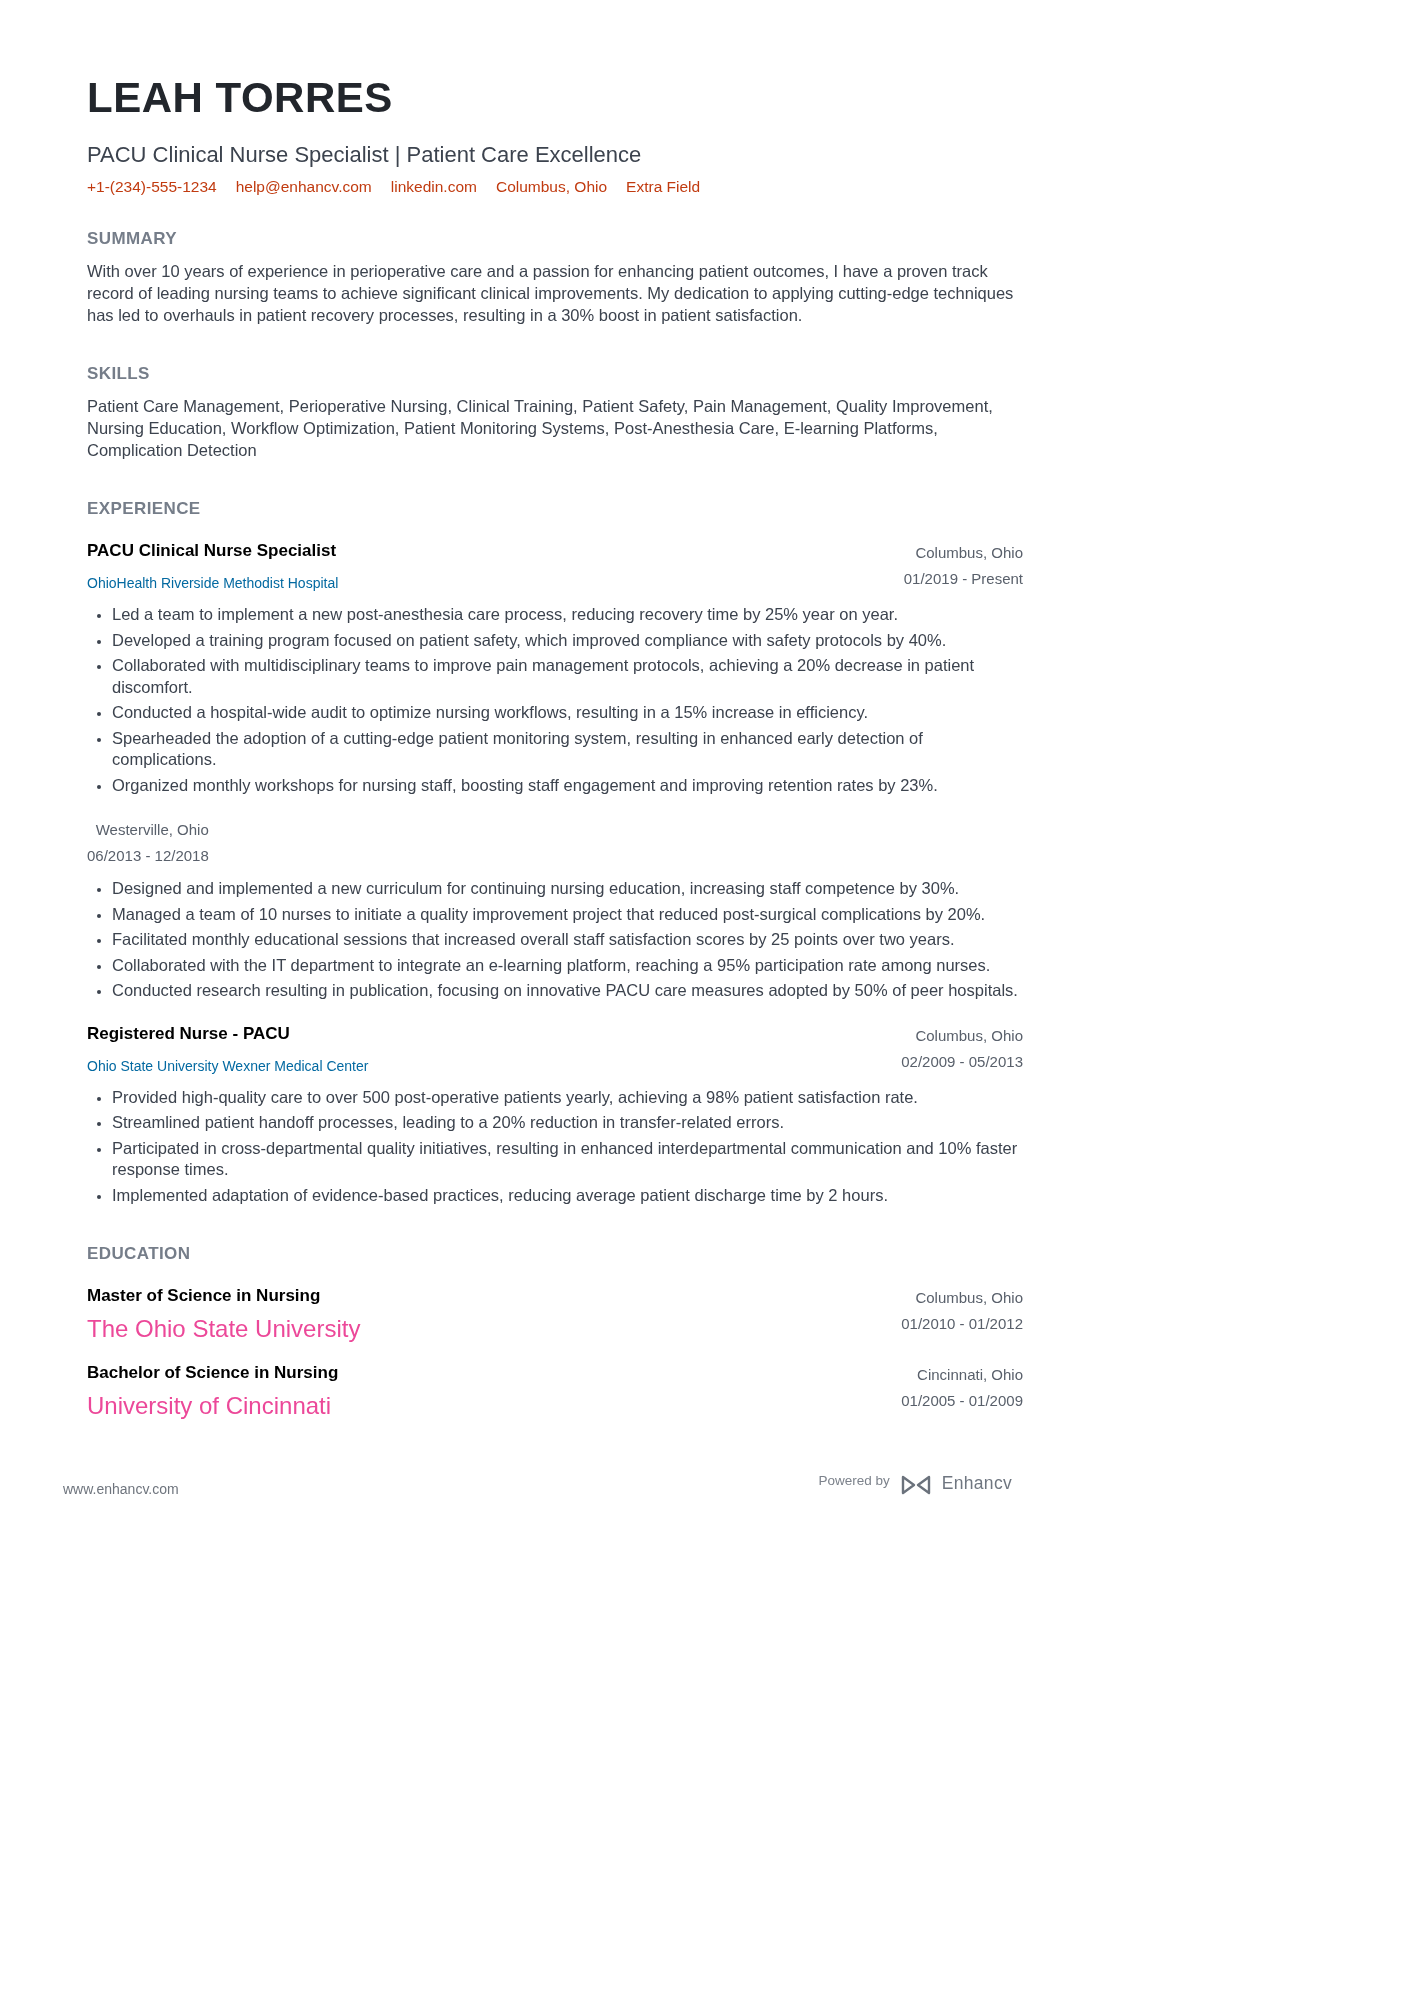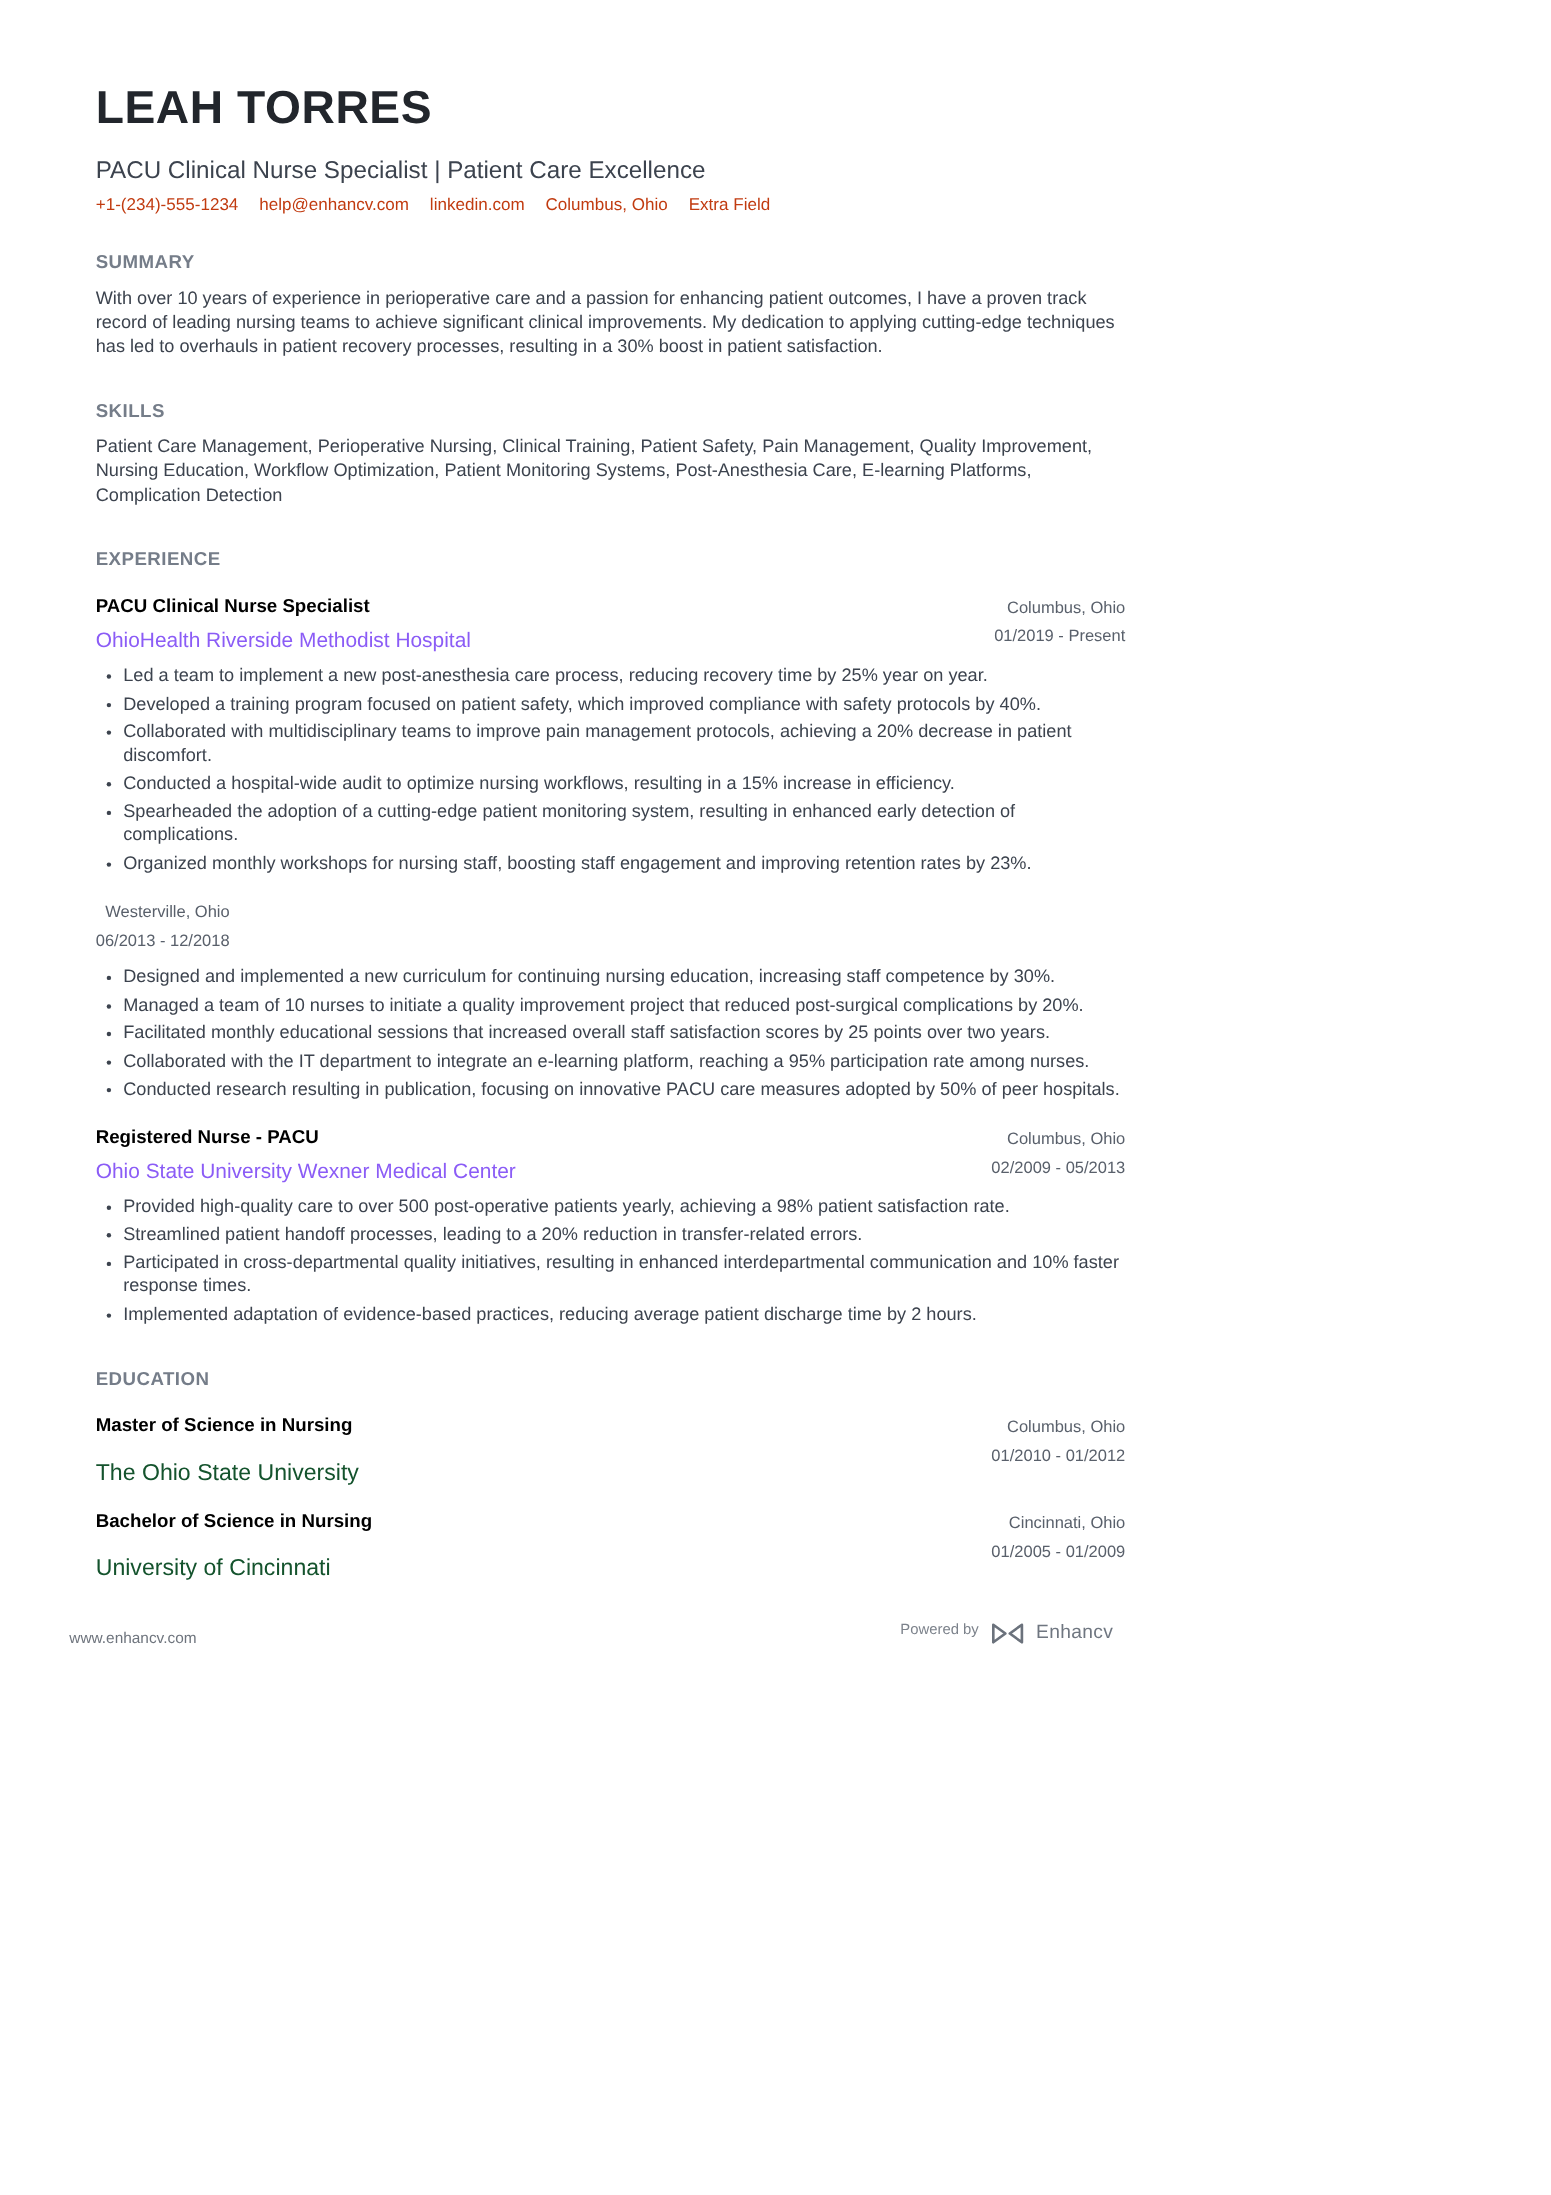--- a/index.html
+++ b/index.html
@@ -21,22 +21,22 @@
   .section-heading { font-size:17px; font-weight:700; letter-spacing:.4px; color:#757d89; margin-bottom:11px; }
   .para { font-size:16.5px; line-height:22px; color:#3c434e; }
 
   
   .entry { margin-top:17px; }
   .entry-head { display:flex; justify-content:space-between; align-items:flex-start; }
   .entry-left { flex:1 1 auto; min-width:0; }
   .entry-right { flex:0 0 auto; text-align:right; font-size:15px; color:#59606b; padding-top:4px; }
   .entry-right .meta-line { line-height:26px; }
   .entry-title { font-size:17px; font-weight:700; color:#000000; line-height:30px; }
-  .entry-sub { font-size:19px; color:#8b5cf6; margin-top:5px; line-height:24px; }
-  .edu-school { font-size:21px; color:#14532d; margin-top:16px; line-height:24px; }
+  .entry-sub { font-size:14px; color:#0369a1; margin-top:5px; line-height:24px; }
+  .edu-school { font-size:24px; color:#ec4899; margin-top:6px; line-height:24px; }
 
   ul.bullets { margin-top:9px; padding-left:25px; }
   ul.bullets li { font-size:16.5px; line-height:21.5px; color:#3c434e; margin-bottom:4px; }
   ul.bullets li::marker { color:#3c434e; font-size:13px; }
 
   
   .footer-left { position:absolute; left:63px; top:1481px; font-size:14px; color:#6e747d; cursor:pointer; }
   .footer-right { position:absolute; right:398px; top:1473px; display:flex; align-items:flex-start; gap:9px; color:#6f7680; }
   .powered-by { font-size:13.5px; color:#7c828b; }
   .brand-logo { width:34px; height:24px; color:#6b727c; display:block; }

